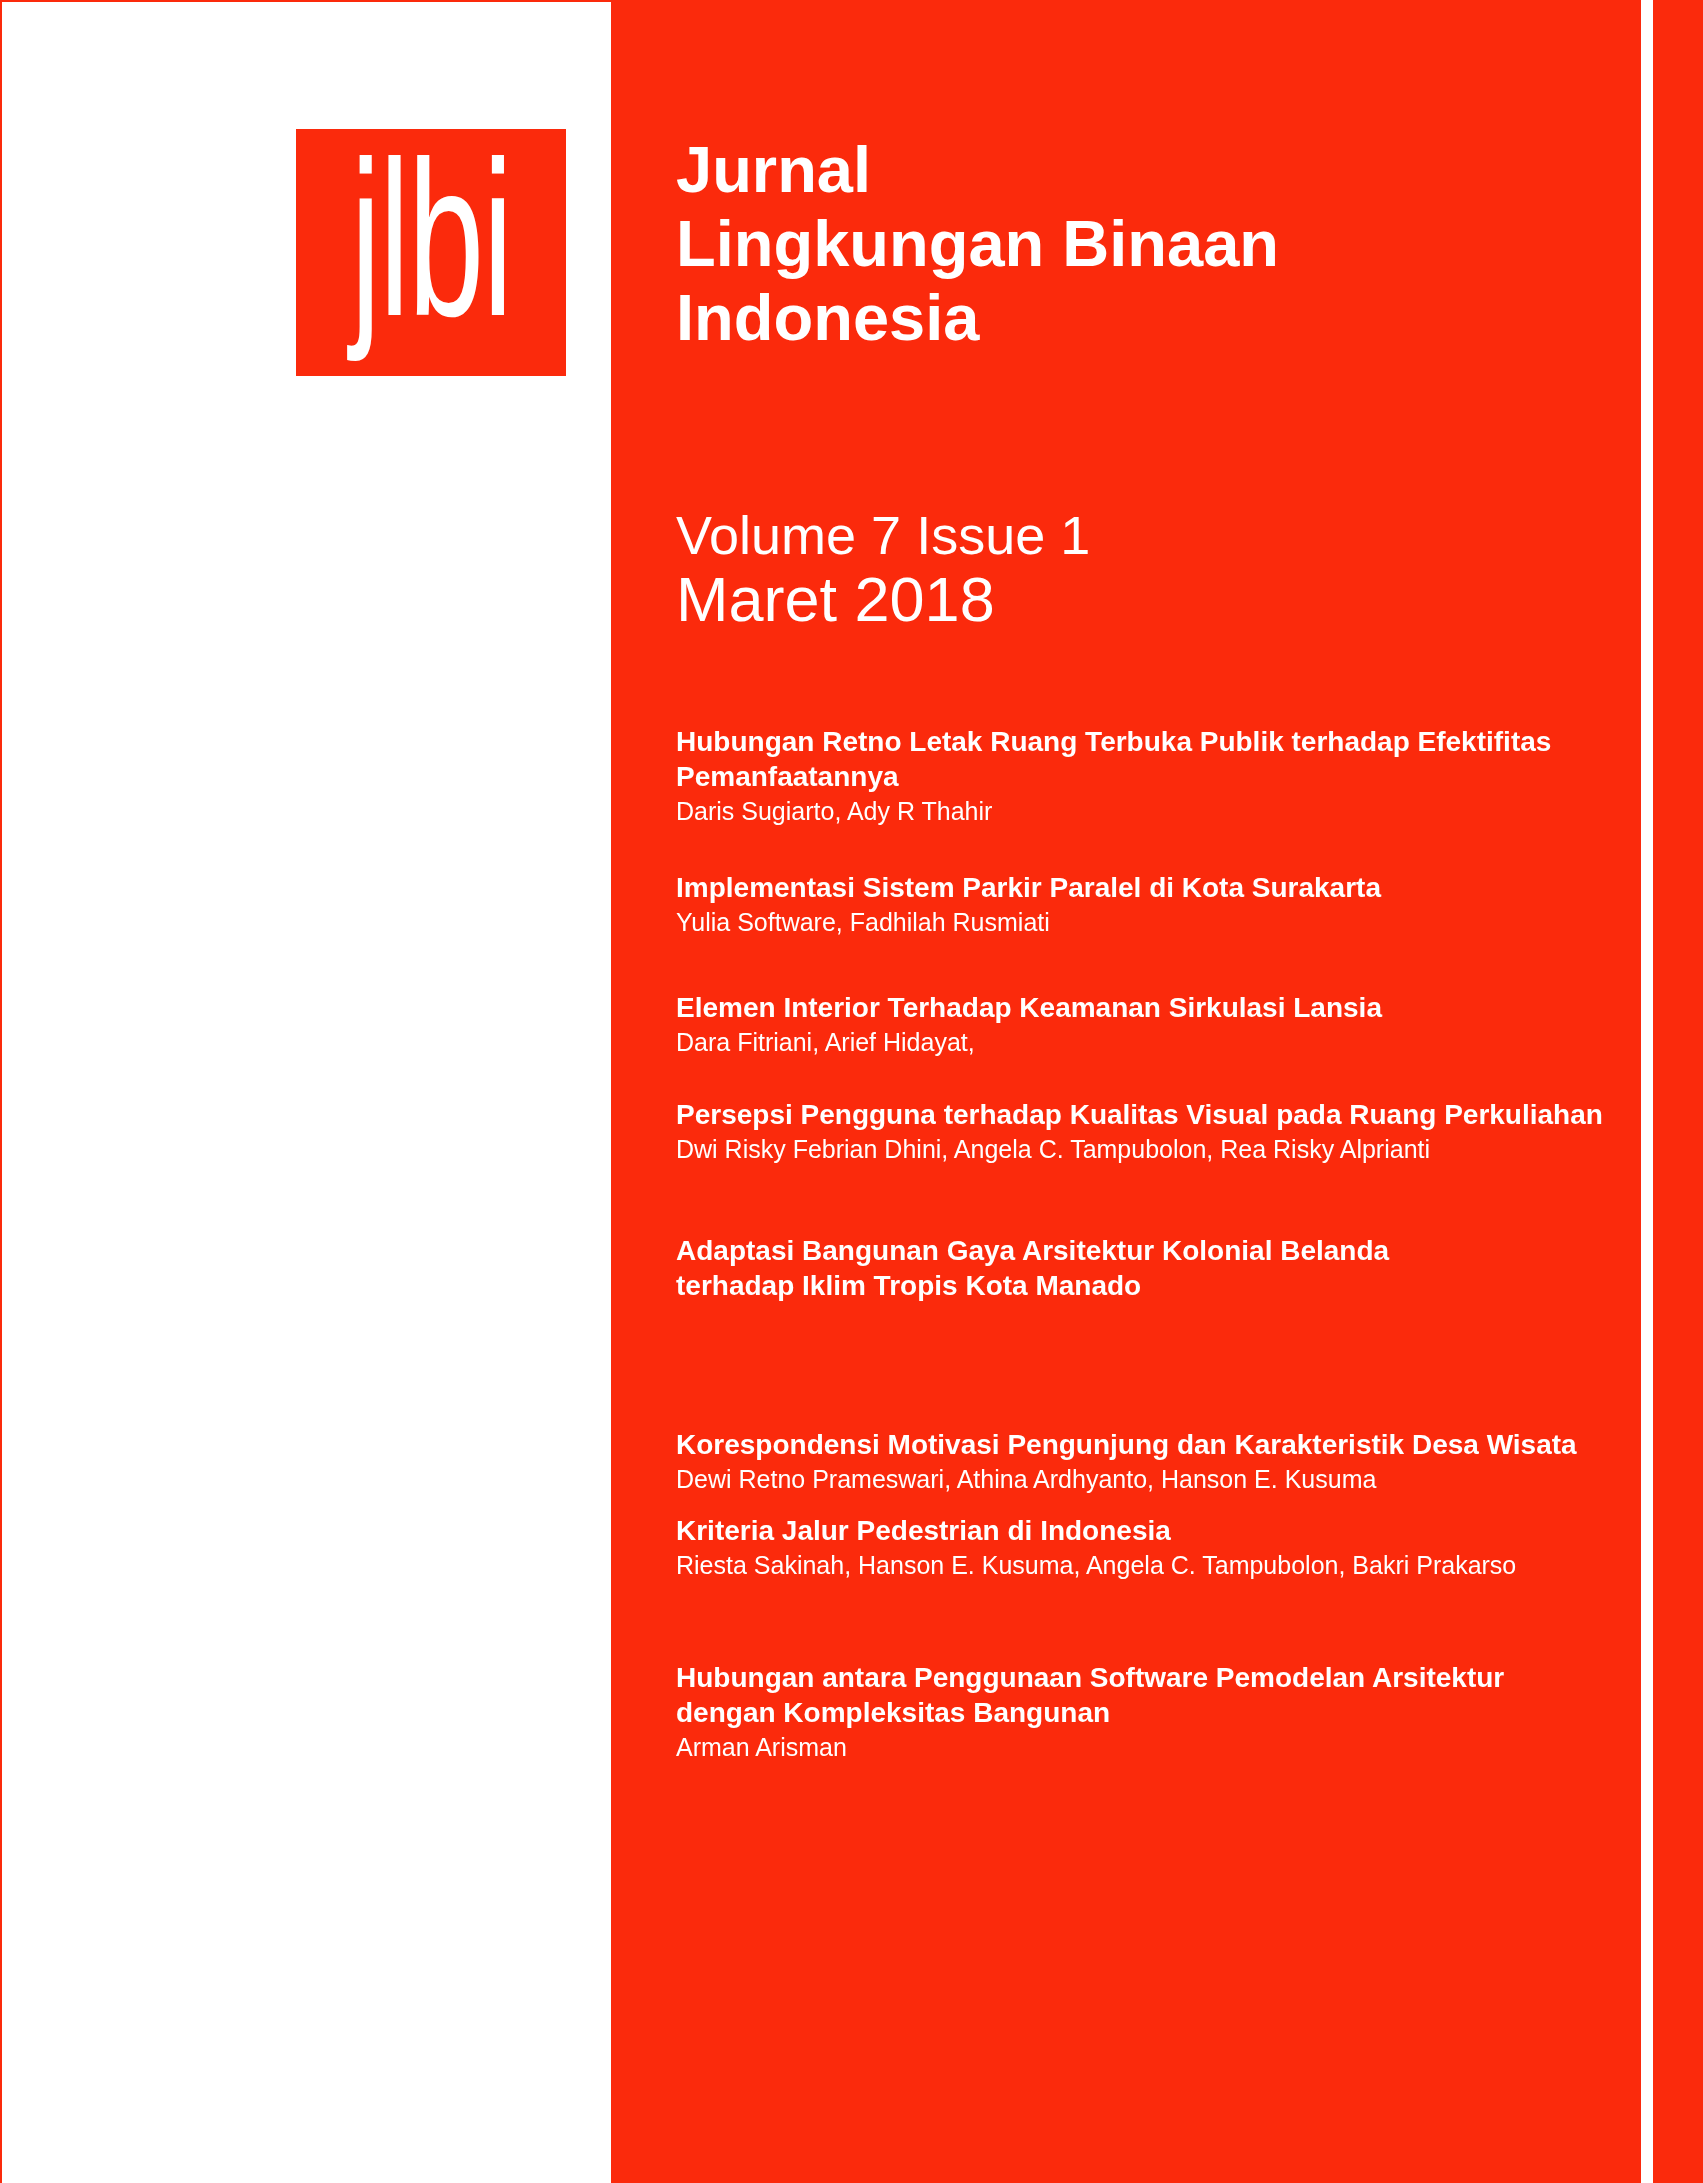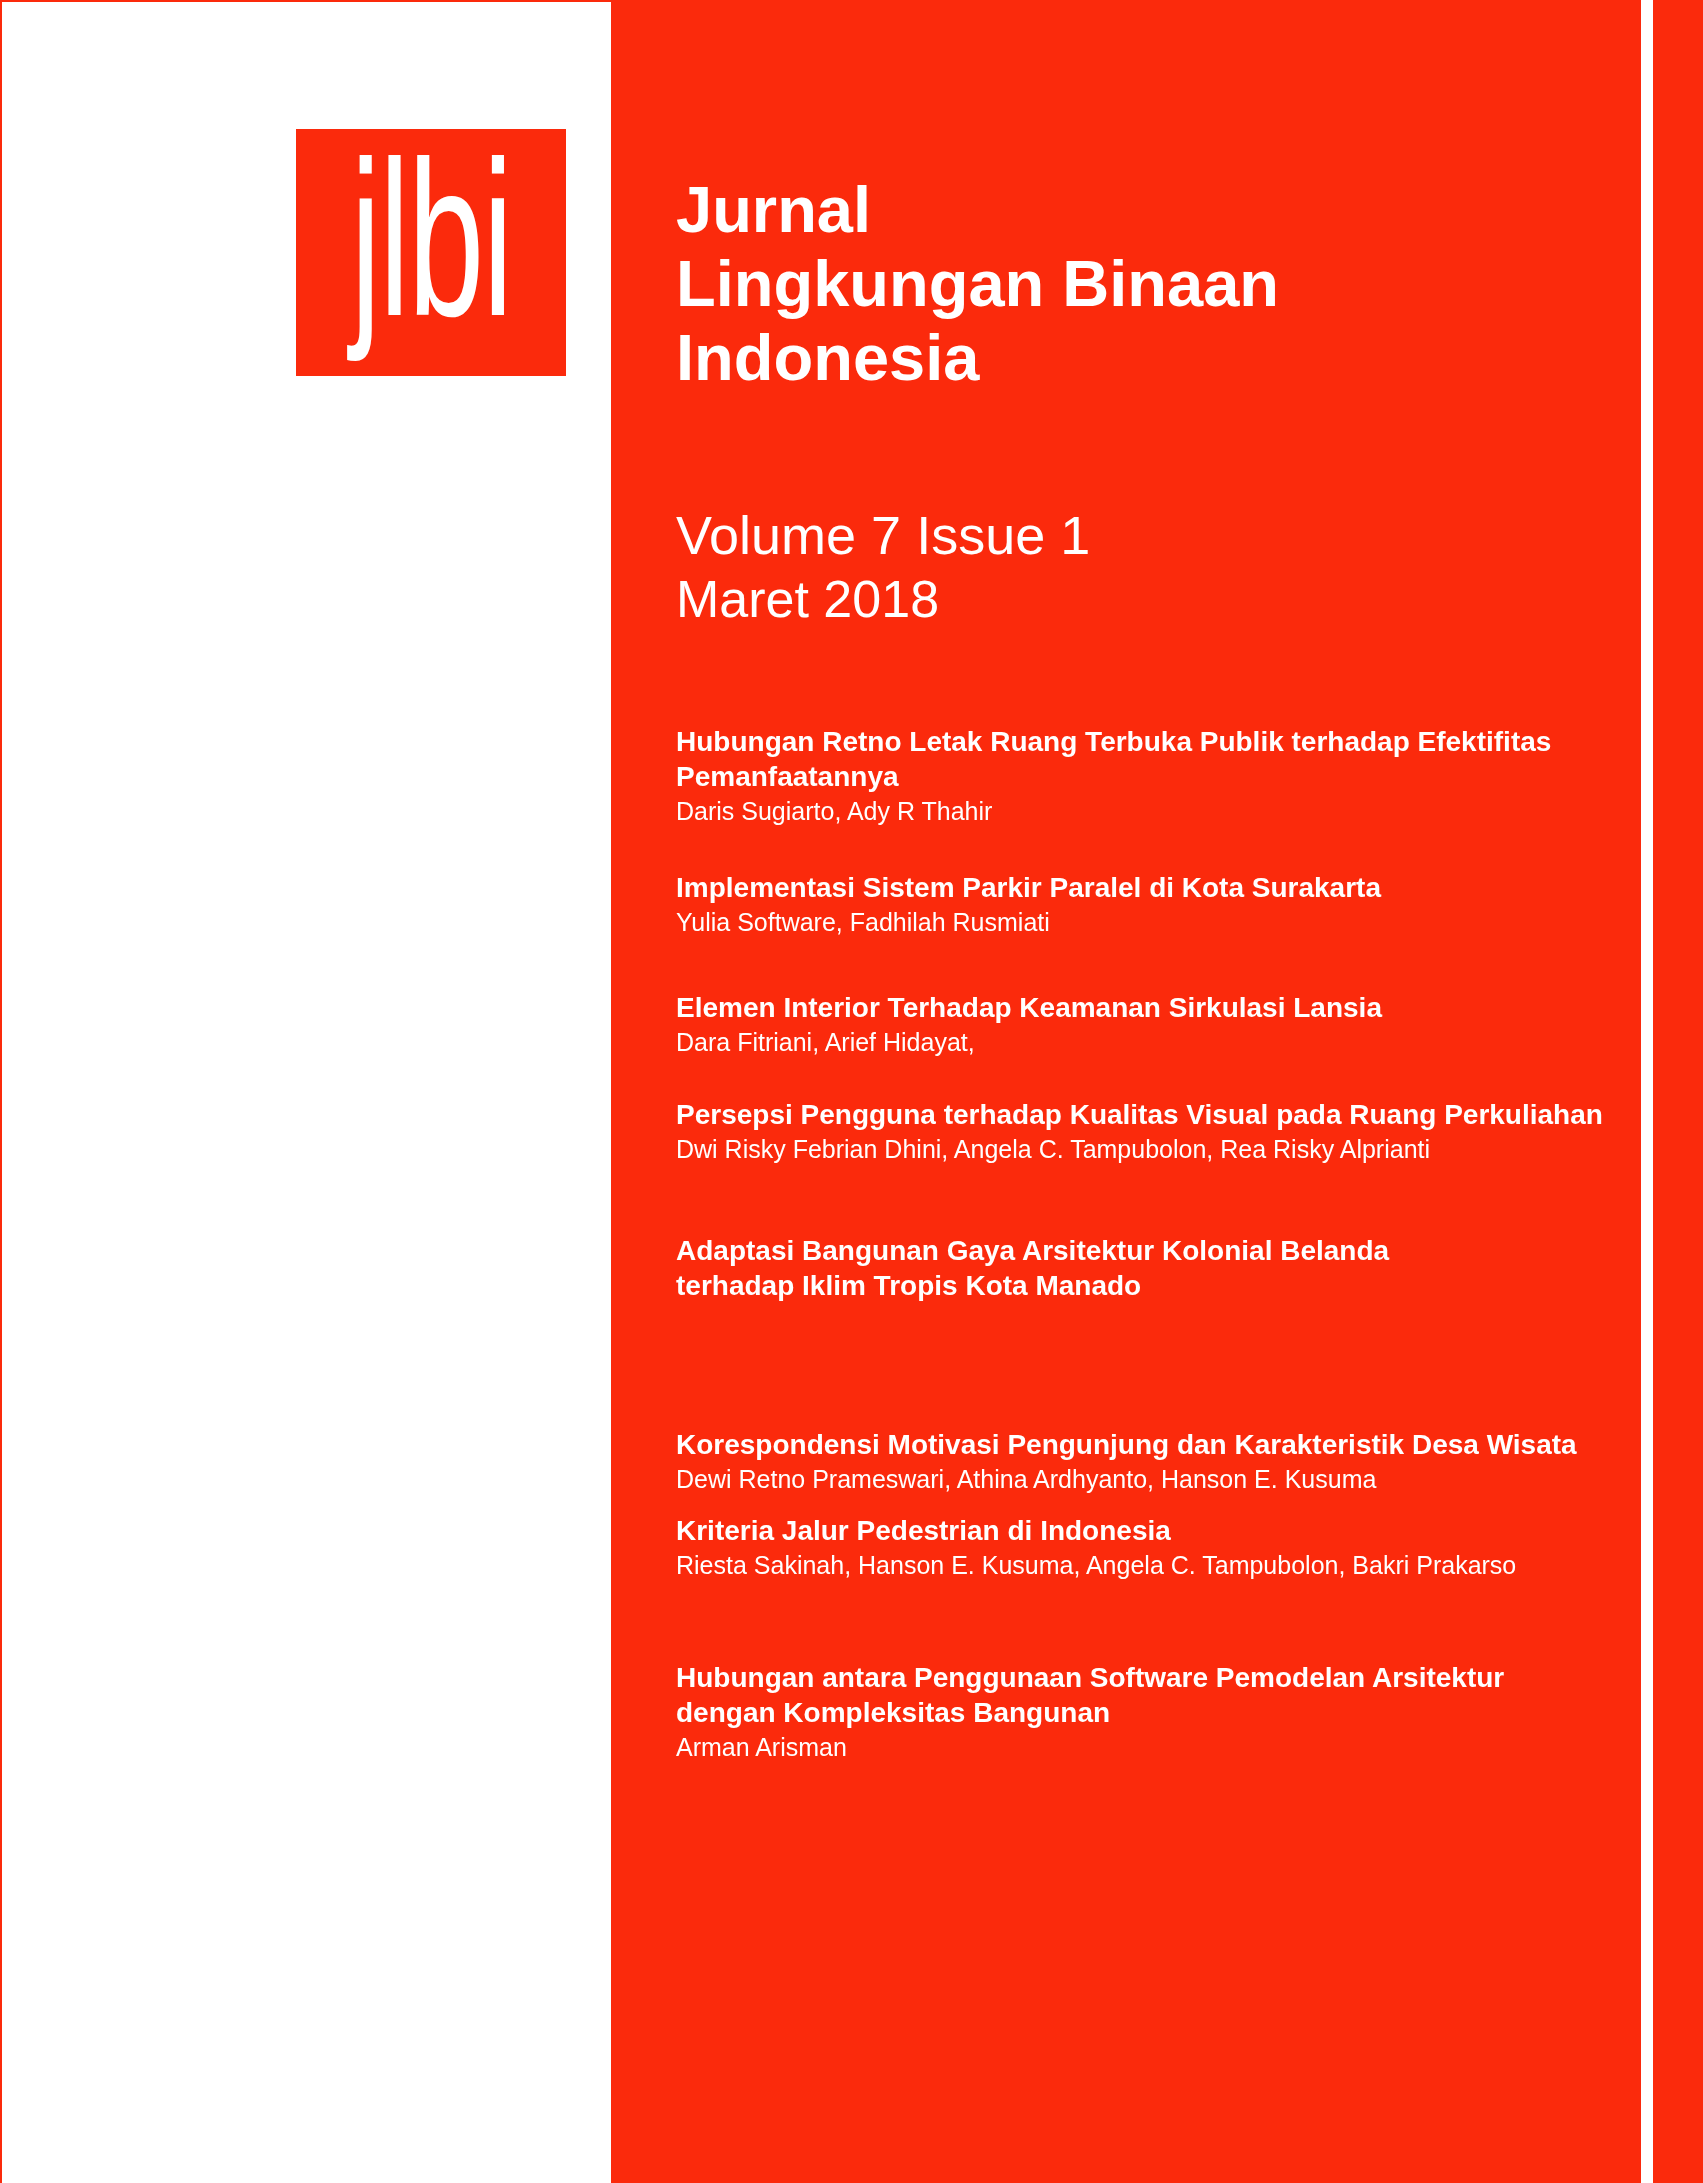--- a/index.html
+++ b/index.html
@@ -36,30 +36,29 @@
     letter-spacing:-2.6px;
     transform:scaleX(0.62);
     color:var(--white);
   }
   .journal-title{
     position:absolute;left:676px;top:133px;
     width:987px;
     font-size:65px;line-height:74px;font-weight:bold;
     color:var(--white);
     white-space:pre-line;
-    margin-top:40px;
   }
   .volume-line{
     position:absolute;left:676px;top:504px;
     font-size:54px;line-height:63px;font-weight:normal;
     color:var(--white);
   }
   .date-line{
     position:absolute;left:676px;top:568px;
-    font-size:52px;line-height:63px;font-weight:normal;
+    font-size:63px;line-height:63px;font-weight:normal;
     color:var(--white);
   }
   .article{
     position:absolute;left:676px;
     width:982px;
     color:var(--white);
   }
   .article .title{
     font-size:28px;line-height:35px;font-weight:bold;
     white-space:pre-line;

